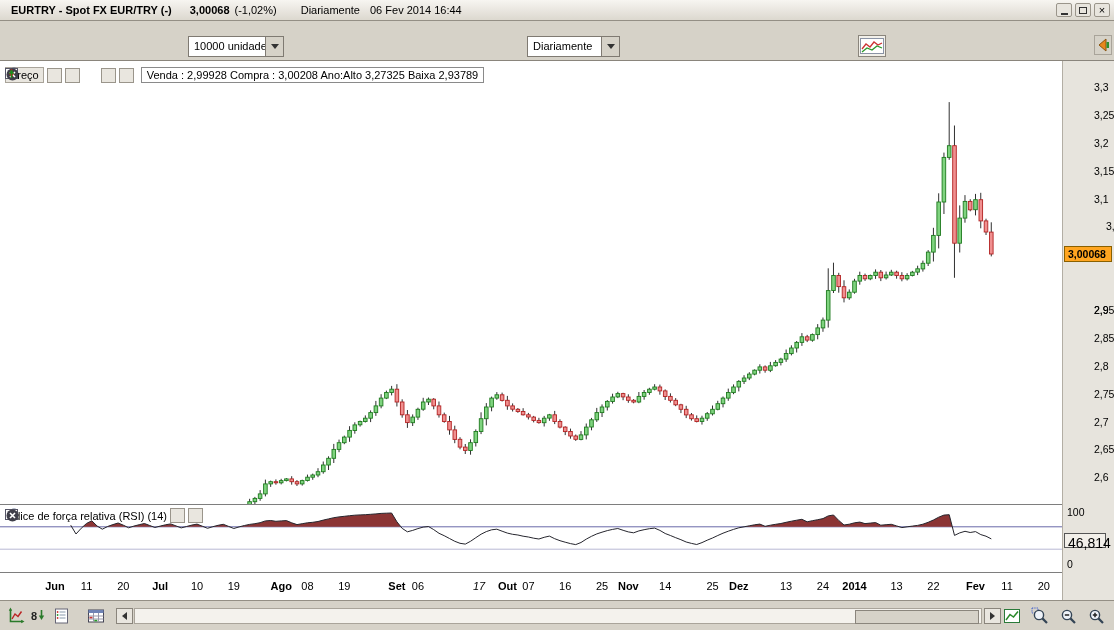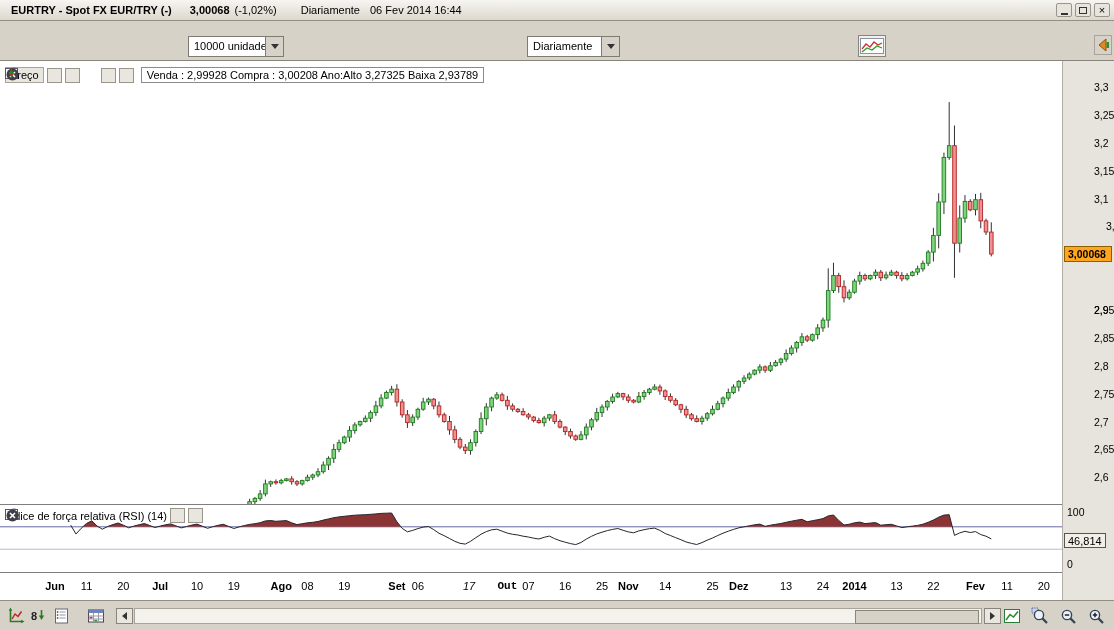--- a/index.html
+++ b/index.html
@@ -55,21 +55,21 @@
   .axis-price{top:0;height:444px;}
   .axis-rsi{top:444px;height:68px;}
   .axis-corner{position:absolute;left:1062px;top:512px;width:52px;height:27px;background:#e7e4dd;
     border-left:1px solid #b3aea4;box-sizing:border-box;}
   .ytick{position:absolute;left:16px;width:100%;padding-left:15px;box-sizing:border-box;}
   .price-badge{position:absolute;left:1px;width:48px;height:16px;background:#ffa520;border:1px solid #8a6000;
     font-weight:bold;font-size:10.5px;padding:1px 3px;box-sizing:border-box;}
   .rsi-top{position:absolute;left:4px;top:1px;}
   .rsi-bottom{position:absolute;left:4px;bottom:3px;}
   .rsi-badge{position:absolute;left:1px;width:42px;height:15px;background:#f2efe9;border:1px solid #555;
-    font-size:11px;padding:1px 3px;box-sizing:border-box;}
+    font-size:14px;padding:1px 3px;box-sizing:border-box;}
 
   .xaxis{position:absolute;left:0;top:512px;width:1062px;height:27px;background:#fff;overflow:hidden;}
   .xtick{position:absolute;top:7px;width:60px;text-align:center;font-size:11px;}
   .xtick.bold{font-weight:bold;}
 
   
   .bottombar{position:absolute;left:0;top:600px;width:1114px;height:30px;box-sizing:border-box;
     background:#d6d2c8;border-top:1px solid #948f85;}
   .bb-icon{position:absolute;top:5px;width:20px;height:20px;display:flex;align-items:center;justify-content:center;}
   .scroll-btn{position:absolute;top:7px;width:17px;height:16px;background:#e9e6df;border:1px solid #8a857c;
@@ -602,22 +602,22 @@
         <div class="xtick" style="left: 56.56px;">11</div>
         <div class="xtick" style="left: 93.38px;">20</div>
         <div class="xtick bold" style="left: 130.2px;">Jul</div>
         <div class="xtick" style="left: 167.02px;">10</div>
         <div class="xtick" style="left: 203.84px;">19</div>
         <div class="xtick bold" style="left: 251.18px;">Ago</div>
         <div class="xtick" style="left: 277.48px;">08</div>
         <div class="xtick" style="left: 314.3px;">19</div>
         <div class="xtick bold" style="left: 366.9px;">Set</div>
         <div class="xtick" style="left: 387.94px;">06</div>
-        <div class="xtick" style="left: 439px; font-style: italic;">17</div>
-        <div class="xtick bold" style="left: 477.36px; font-family: Liberation Mono, monospace;">Out</div>
+        <div class="xtick" style="left: 449px; font-style: italic;">17</div>
+        <div class="xtick bold" style="left: 477.36px;">Out</div>
         <div class="xtick" style="left: 498.4px;">07</div>
         <div class="xtick" style="left: 535.22px;">16</div>
         <div class="xtick" style="left: 572.04px;">25</div>
         <div class="xtick bold" style="left: 598.34px;">Nov</div>
         <div class="xtick" style="left: 635.16px;">14</div>
         <div class="xtick" style="left: 682.5px;">25</div>
         <div class="xtick bold" style="left: 708.8px;">Dez</div>
         <div class="xtick" style="left: 756.14px;">13</div>
         <div class="xtick" style="left: 792.96px;">24</div>
         <div class="xtick bold" style="left: 824.52px;">2014</div>

